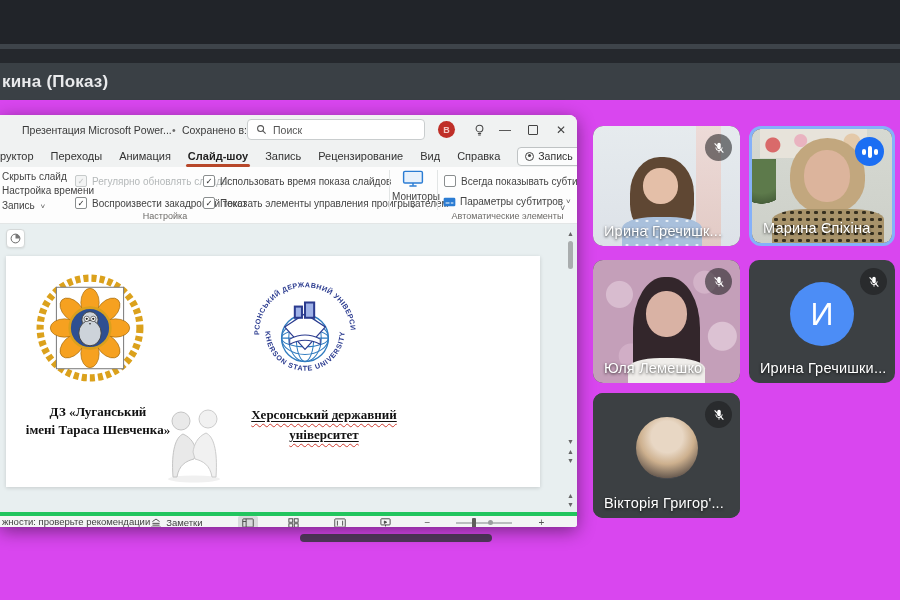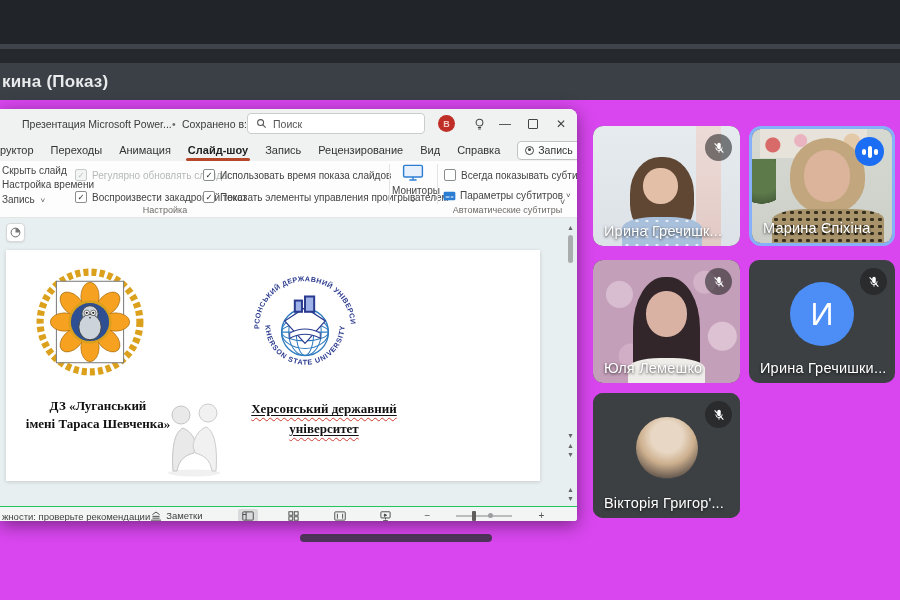--- a/index.html
+++ b/index.html
@@ -9,21 +9,21 @@
 
   
   .bar-a{left:0;top:0;width:900px;height:44px;background:#212429;}
   .bar-stripe{left:0;top:44px;width:900px;height:5px;background:#3e444a;}
   .bar-b{left:0;top:49px;width:900px;height:14px;background:#25282d;}
   .present-bar{left:0;top:63px;width:900px;height:37px;background:#3a4045;display:flex;align-items:center;}
   .present-bar span{color:#e9eaec;font-size:17px;font-weight:600;margin-left:2px;letter-spacing:.2px;}
   .hintbar{left:300px;top:534px;width:192px;height:8px;background:#2c2f33;border-radius:4px;opacity:.8;}
 
   
-  .ppt{left:0;top:109px;width:577px;height:412px;background:#fff;border-radius:0 8px 3px 0;
+  .ppt{left:0;top:115px;width:577px;height:412px;background:#fff;border-radius:0 8px 3px 0;
        box-shadow:0 4px 18px rgba(0,0,0,.45);overflow:hidden;}
   .ppt-titlebar{position:absolute;left:0;top:0;width:100%;height:30px;background:#f0f2f2;}
   .ppt-title{position:absolute;left:22px;top:9px;font-size:10.5px;color:#3a3a3a;white-space:nowrap;}
   .ppt-dot{position:absolute;left:172px;top:9px;font-size:10.5px;color:#6a6a6a;}
   .ppt-saved{position:absolute;left:182px;top:9px;font-size:10.5px;color:#3a3a3a;white-space:nowrap;cursor:pointer;}
   .chev{font-size:8px;color:#555;margin-left:3px;}
   .ppt-search{position:absolute;left:247px;top:4px;width:178px;height:21px;background:#fff;border:1px solid #c9cdce;
               border-radius:4px;display:flex;align-items:center;padding-left:8px;box-sizing:border-box;}
   .ppt-search span{font-size:10.5px;color:#555;margin-left:6px;}
   .ppt-avatar{position:absolute;left:438px;top:6px;width:17px;height:17px;border-radius:50%;background:#bf2f28;
@@ -91,22 +91,22 @@
   .org-right{position:absolute;left:216px;top:149px;width:204px;text-align:center;
              font-family:"Liberation Serif",serif;font-weight:bold;font-size:13px;color:#111;line-height:1.5;}
   .org-right .uw{text-decoration:underline wavy #cc3b2e 1px;text-underline-offset:3.5px;}
   .org-right .us{text-decoration:underline solid #111;text-underline-offset:2px;}
   .handshake{position:absolute;left:158px;top:148px;width:60px;height:80px;}
   .vscroll{position:absolute;right:1px;top:0;width:11px;height:100%;}
   .vs-el{position:absolute;left:0;width:11px;text-align:center;color:#666;font-size:7px;line-height:8px;cursor:pointer;}
   .vs-thumb{position:absolute;left:3px;top:17px;width:5px;height:28px;background:#a9adae;border-radius:3px;cursor:grab;}
 
   
-  .ppt-status{position:absolute;left:0;top:397px;width:100%;height:15px;background:#f3f5f5;border-top:1px solid #22c55e;
-              display:flex;align-items:flex-end;font-size:9.5px;color:#3f3f3f;}
+  .ppt-status{position:absolute;left:0;top:397px;width:100%;height:15px;background:#f3f5f5;border-top:4px solid #22c55e;
+              display:flex;align-items:flex-start;font-size:9.5px;color:#3f3f3f;}
   .st-left{margin-left:2px;white-space:nowrap;cursor:pointer;}
   .st-right{margin-left:auto;display:flex;align-items:center;margin-right:5px;gap:21px;}
   .st-notes{display:flex;align-items:center;cursor:pointer;margin-right:14px;}
   .st-notes svg{margin-right:4px;}
   .st-vico{width:20px;height:13px;display:flex;align-items:center;justify-content:center;cursor:pointer;margin-right:5px;border-radius:2px;}
   .st-vico.active{background:#d8dadb;}
   .zoom-minus,.zoom-plus{font-size:10px;color:#555;cursor:pointer;padding:0 3px;}
   .zoom-track{position:relative;width:56px;height:2px;background:#b9bdbe;margin:0 2px;cursor:pointer;}
   .zoom-thumb{position:absolute;left:16px;top:-4px;width:4px;height:10px;background:#605e5c;border-radius:1px;}
   .zoom-mid{position:absolute;left:32px;top:-2px;width:5px;height:5px;background:#9a9e9f;border-radius:50%;}
@@ -274,21 +274,21 @@
         <svg width="13" height="10" viewBox="0 0 20 15" fill="none">
             <rect x="1" y="1" width="18" height="13" rx="2" fill="#2b7cd3"></rect>
             <line x1="4" y1="9" x2="10" y2="9" stroke="#fff" stroke-width="1.6"></line>
             <line x1="12" y1="9" x2="16" y2="9" stroke="#fff" stroke-width="1.6"></line>
           </svg>
         <span>Параметры субтитров</span>
         <span class="chev">˅</span>
       </div>
 
       <div class="grp-label grp-settings">Настройка</div>
-      <div class="grp-label grp-subtitles">Автоматические субтитры</div>
+      <div class="grp-label grp-subtitles">Автоматические элементы</div>
       <span class="rb-collapse">˅</span>
     </div>
 
     <div class="ppt-canvas">
       <div class="float-btn">
         <svg width="11" height="11" viewBox="0 0 20 20">
             <circle cx="10" cy="10" r="8" fill="none" stroke="#555" stroke-width="1.6"></circle>
             <path d="M10 2 A8 8 0 0 1 18 10 L10 10 Z" fill="#777"></path>
           </svg>
       </div>

